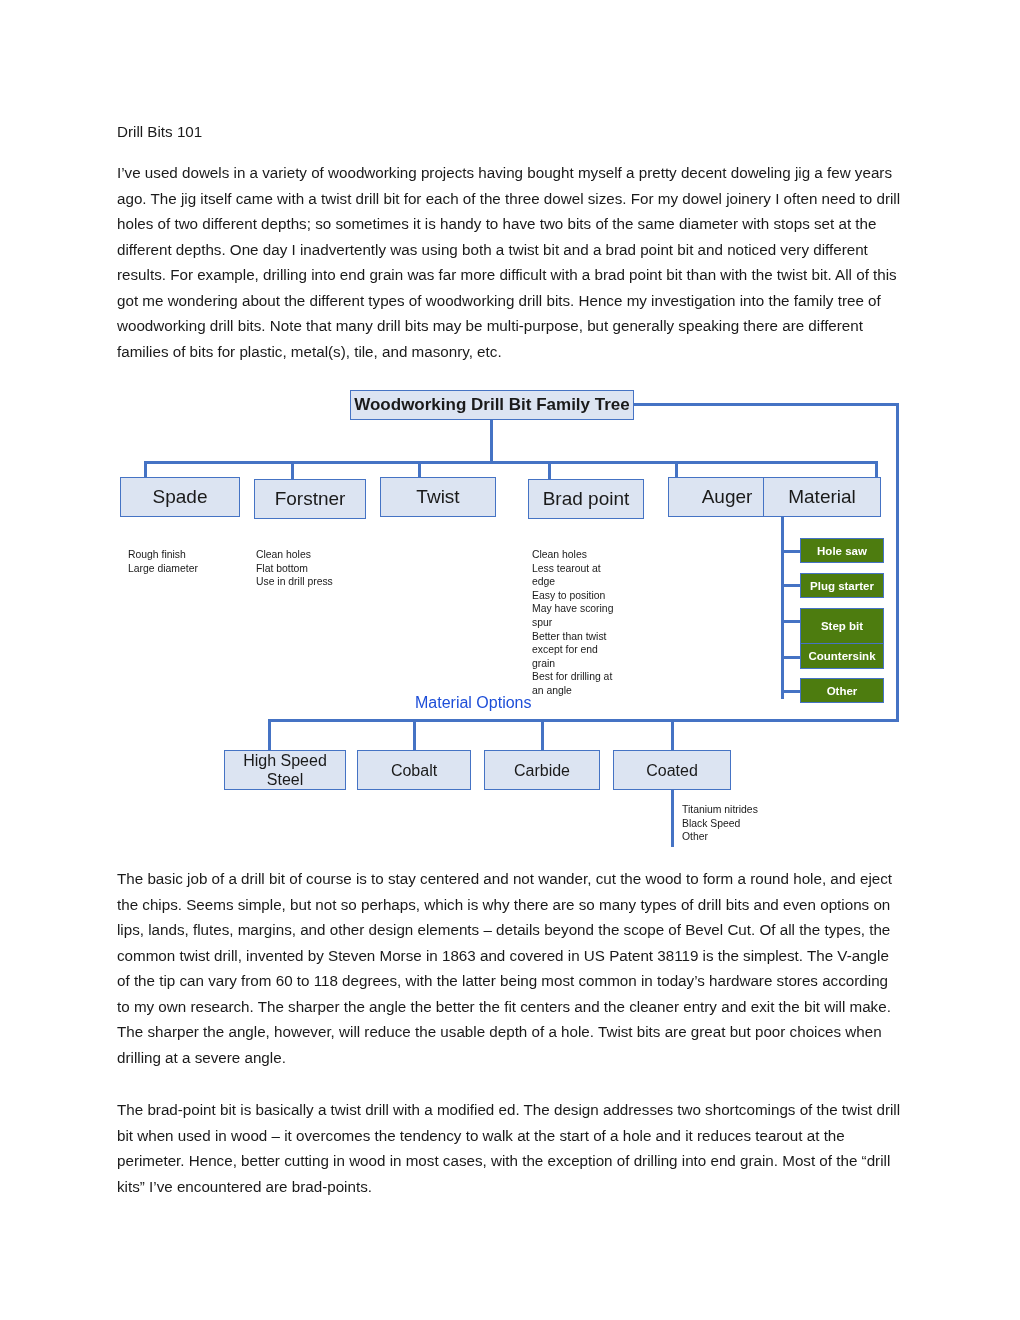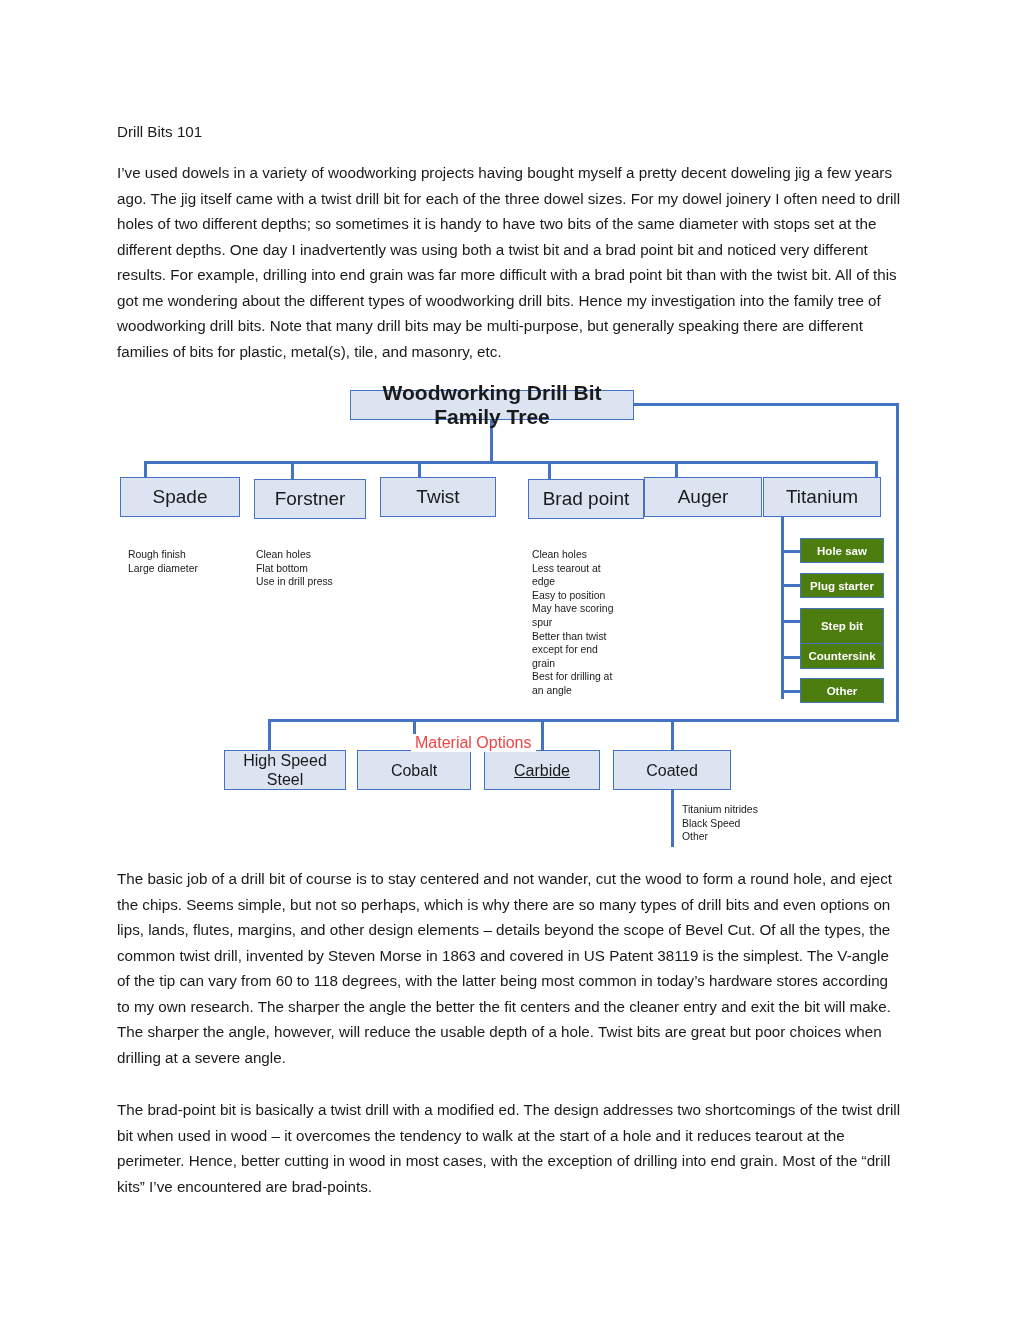--- a/index.html
+++ b/index.html
@@ -59,21 +59,21 @@
     background: #dce4f2;
     border: 1.2px solid #4573c4;
     display: flex;
     align-items: center;
     justify-content: center;
     text-align: center;
     color: #1a1a1a;
     font-size: 15px;
     z-index: 3;
   }
-  .node.root { font-size: 21px; font-weight: 600; }
+  .node.root { font-size: 17px; font-weight: 600; }
   .node.lvl1 { font-size: 19px; text-align: center; }
   .node.mat  { font-size: 16px; line-height: 19px; }
 
   .node.spec {
     background: #4d7c0f;
     border: 1.2px solid #4573c4;
     color: #ffffff;
     font-size: 11.5px;
     font-weight: 600;
   }
@@ -90,25 +90,24 @@
     position: absolute;
     font-size: 10.4px;
     line-height: 13.6px;
     color: #1a1a1a;
     white-space: pre-line;
     z-index: 4;
   }
   .mat-label {
     position: absolute;
     font-size: 16px;
-    color: #ef4444;
+    color: #1d4ed8;
     z-index: 5;
     background: #ffffff;
     padding: 0 4px;
-    margin-top: 40px;
   }
 </style>
 </head>
 <body>
 
 <div class="page">
 
   <div class="doc-title">Drill Bits 101</div>
 
   <div class="body-text" id="para1">I’ve used dowels in a variety of woodworking projects having bought myself a pretty decent doweling jig a few years ago. The jig itself came with a twist drill bit for each of the three dowel sizes.  For my dowel joinery I often need to drill holes of two different depths; so sometimes it is handy to have two bits of the same diameter with stops set at the different depths.  One day I inadvertently was using both a twist bit and a brad point bit and noticed very different results.  For example, drilling into end grain was far more difficult with a brad point bit than with the twist bit.  All of this got me wondering about the different types of woodworking drill bits.  Hence my investigation into the family tree of woodworking drill bits.  Note that many drill bits may be multi-purpose, but generally speaking there are different families of bits for plastic, metal(s), tile, and masonry, etc.</div>
@@ -135,25 +134,25 @@
     </div>
     <div class="node lvl1" style="left:254px; top:479px; width:112px; height:40px;">
       <span>Forstner</span>
     </div>
     <div class="node lvl1" style="left:380px; top:477px; width:116px; height:40px;">
       <span>Twist</span>
     </div>
     <div class="node lvl1" style="left:509px; top:479px; width:116px; height:40px;margin-left:19px;">
       <span>Brad point</span>
     </div>
-    <div class="node lvl1" style="left:644px; top:477px; width:118px; height:40px;">
+    <div class="node lvl1" style="left:668px; top:477px; width:118px; height:40px;">
       <span>Auger</span>
     </div>
     <div class="node lvl1" style="left:763px; top:477px; width:118px; height:40px;">
-      <span>Titanium</span>
+      <span>Material</span>
     </div>
 
     <div class="detail" style="left:128px; top:548px; width:110px;">Rough finish
 Large diameter</div>
     <div class="detail" style="left:256px; top:548px; width:120px;">Clean holes
 Flat bottom
 Use in drill press</div>
     <div class="detail" style="left:532px; top:548px; width:86px;">Clean holes
 Less tearout at
 edge
@@ -199,21 +198,21 @@
     <div class="line v" style="left:413px; top:719px; height:31px;"></div>
     <div class="line v" style="left:541px; top:719px; height:31px;"></div>
     <div class="line v" style="left:671px; top:719px; height:31px;"></div>
 
     <div class="node mat" style="left:224px; top:750px; width:122px; height:40px;">
       <span>High Speed Steel</span>
     </div>
     <div class="node mat" style="left:357px; top:750px; width:114px; height:40px;">
       <span>Cobalt</span>
     </div>
-    <div class="node mat" style="left:484px; top:750px; width:116px; height:40px;text-decoration:underline;">
+    <div class="node mat" style="left:484px; top:750px; width:116px; height:40px;">
       <span>Carbide</span>
     </div>
     <div class="node mat" style="left:613px; top:750px; width:118px; height:40px;">
       <span>Coated</span>
     </div>
 
     <div class="line v" style="left:671px; top:790px; height:57px;"></div>
     <div class="detail" style="left:682px; top:803px; width:120px;">Titanium nitrides
 Black Speed
 Other</div>

